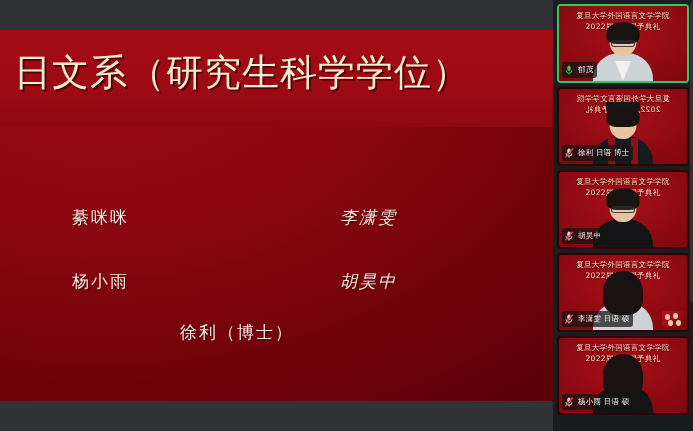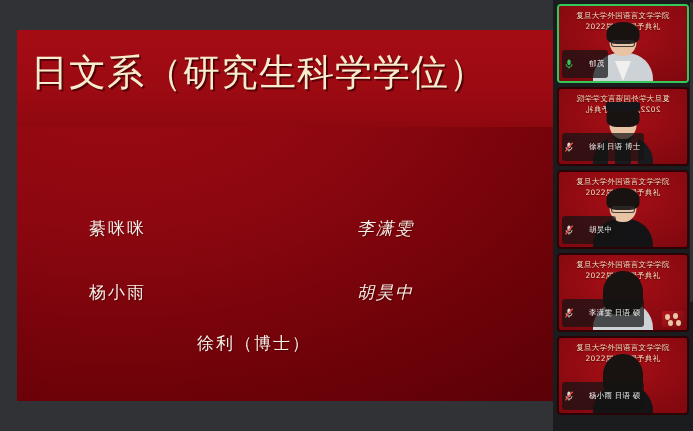--- a/index.html
+++ b/index.html
@@ -25,21 +25,20 @@
   }
   #slide {
     position: absolute;
     left: 0;
     top: 30px;
     width: 553px;
     height: 371px;
     background:
       radial-gradient(125% 120% at 18% 8%, #9e0a12 0%, #8c0710 38%, #700209 72%, #5a0107 100%);
     overflow: hidden;
-    margin-left: 17px;
   }
   
   #slide-title-band {
     position: absolute;
     left: 0; top: 0;
     width: 100%; height: 97px;
     background: linear-gradient(180deg, #a50c14 0%, #9c0a12 62%, #8e0810 100%);
   }
   #slide-title {
     position: absolute;
@@ -50,21 +49,21 @@
     line-height: 1.12;
     letter-spacing: 1px;
     color: #f7eccd;
     font-weight: 500;
     text-shadow: 2px 2px 0px rgba(60,0,4,0.65), 1px 1px 0 rgba(0,0,0,0.35);
     white-space: nowrap;
   }
 
   #slide-body {
     position: absolute;
-    left: 0; top: 110px;
+    left: 0; top: 99px;
     width: 100%;
     height: 274px;
   }
   .name-row {
     position: absolute;
     width: 100%;
     display: flex;
   }
   .name-cell {
     font-family: "DejaVu Serif", "Liberation Serif", serif;
@@ -199,22 +198,22 @@
   }
   .p-stole-l { left: 18px; }
   .p-stole-r { right: 18px; }
 
   .tile-label {
     position: absolute;
     left: 3px;
     bottom: 3px;
     display: flex;
     align-items: center;
-    gap: 16px;
-    height: 28px;
+    gap: 5px;
+    height: 16px;
     padding: 0 4px 0 3px;
     background: rgba(20,20,20,0.72);
     border-radius: 3px;
     max-width: 120px;
   }
   .tile-label .nm {
     color: #f1f1f1;
     font-family: "DejaVu Sans", sans-serif;
     font-size: 7.5px;
     line-height: 12px;

